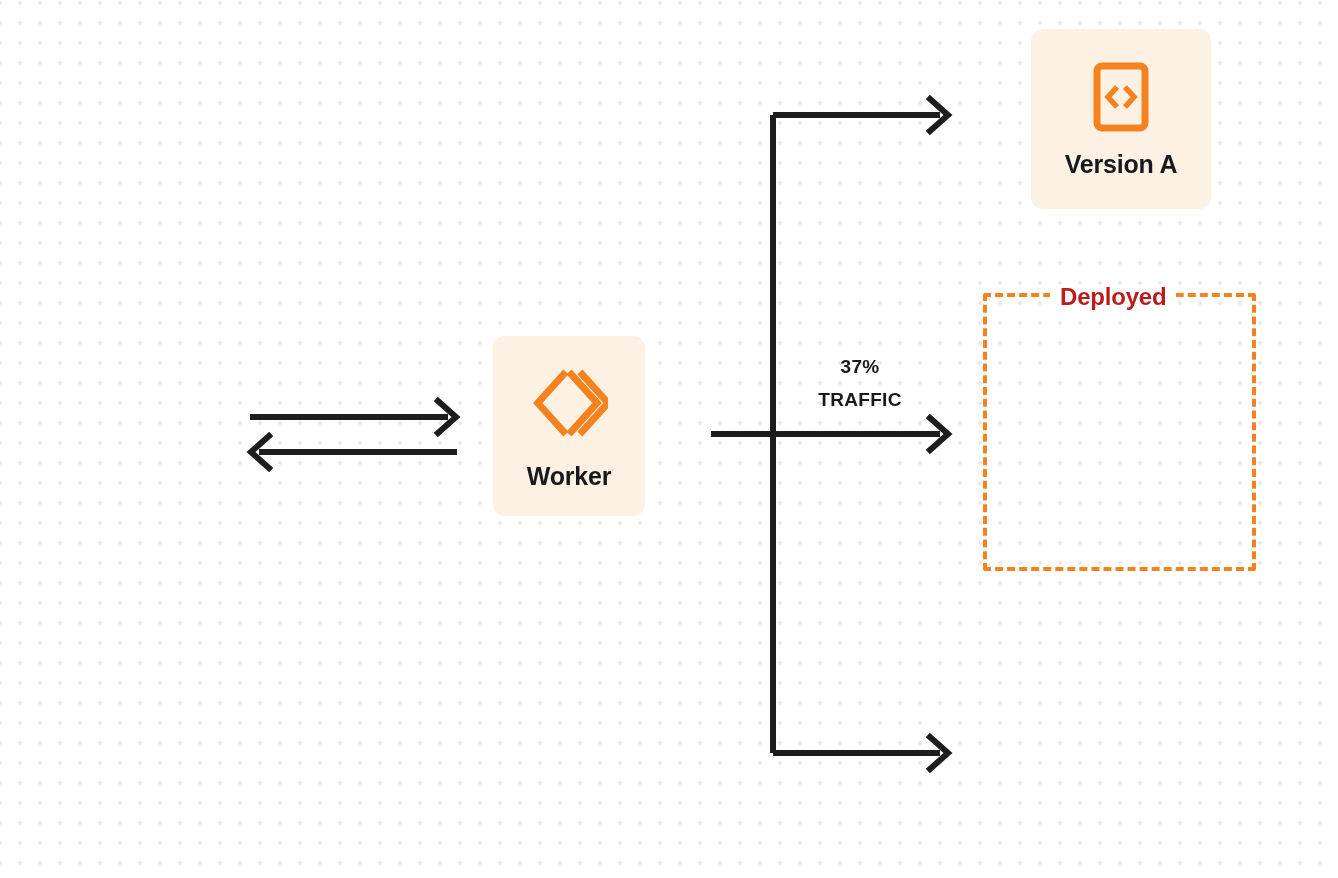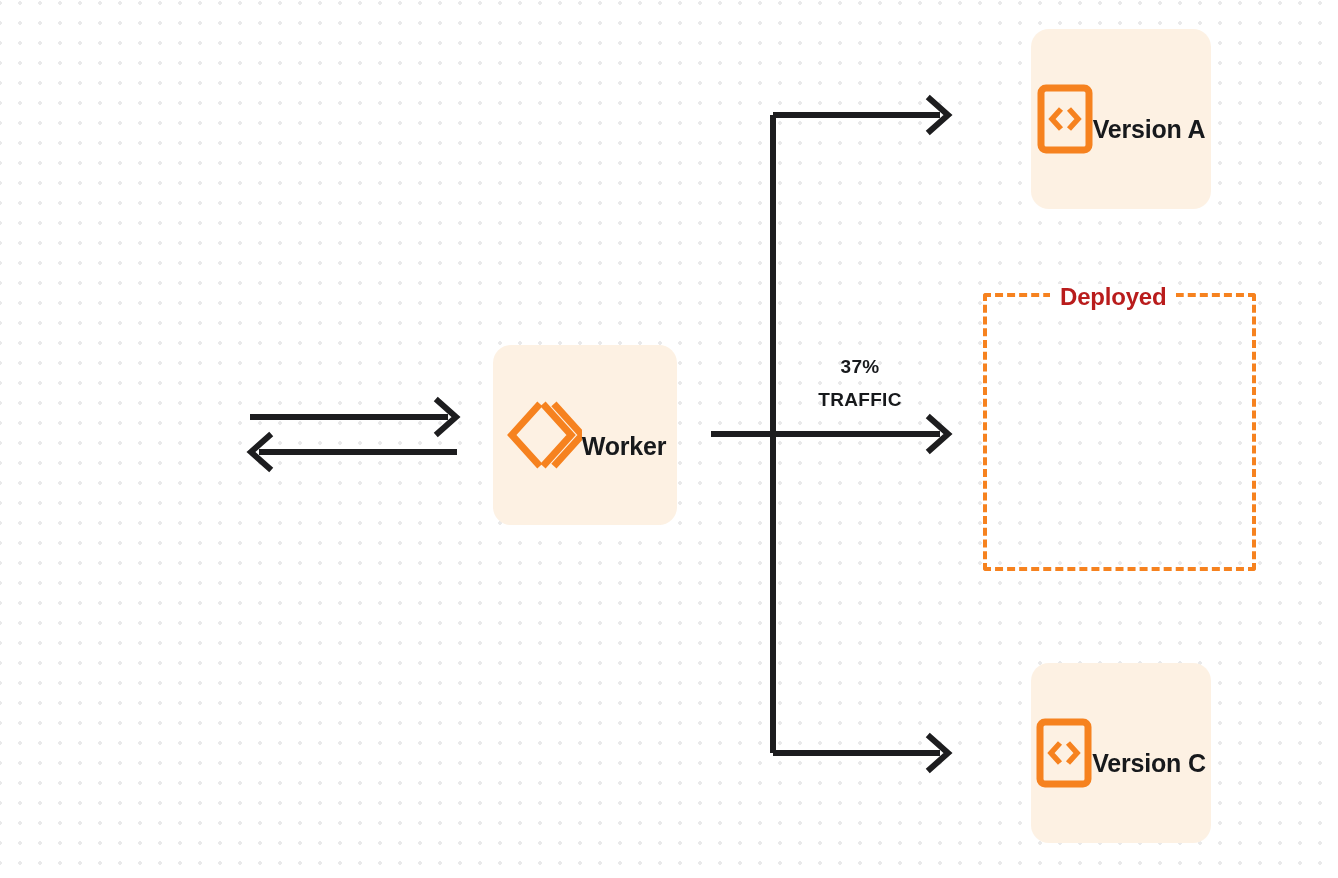--- a/index.html
+++ b/index.html
@@ -16,23 +16,23 @@
     background-image: radial-gradient(circle, #e9e9ea 1.6px, transparent 1.7px);
     background-size: 20px 20px;
     background-position: 10px 13px;
     font-family: "Liberation Sans", sans-serif;
     overflow: hidden;
   }
 
   
   .node {
     position: absolute;
-    border-radius: 18px;
+    border-radius: 12px;
     display: flex;
-    flex-direction: row;
+    flex-direction: column;
     align-items: center;
     justify-content: center;
     box-sizing: border-box;
   }
   .node-label {
     font-weight: bold;
     color: #17191c;
     letter-spacing: -0.2px;
     line-height: 1;
     white-space: nowrap;
@@ -44,22 +44,22 @@
     top: 345px;
     width: 182px;
     height: 180px;
     background: #f3f4f5;
   }
   #client-node .node-label { font-size: 25px; }
 
   
   #worker-node {
     left: 493px;
-    top: 345px;
-    width: 184px;
+    top: 336px;
+    width: 152px;
     height: 180px;
     background: #fdf1e3;
   }
   #worker-node .node-label { font-size: 25px; margin-top: 22px; }
   .worker-logo { width: 78px; height: 78px; display:block; }
 
   
   .version-node {
     width: 180px;
     height: 180px;
@@ -201,24 +201,14 @@
       <svg class="code-icon" viewBox="0 0 56 70" aria-hidden="true">
         <rect x="4" y="4" width="48" height="62" rx="5" ry="5" fill="none" stroke="#f6821f" stroke-width="7"></rect>
         <path d="M24 25 L 15 35 L 24 45" fill="none" stroke="#f6821f" stroke-width="5.5" stroke-linecap="butt" stroke-linejoin="miter"></path>
         <path d="M32 25 L 41 35 L 32 45" fill="none" stroke="#f6821f" stroke-width="5.5" stroke-linecap="butt" stroke-linejoin="miter"></path>
       </svg>
     </span>
     <span class="node-label">Version A</span>
   </div>
 
 
-  <div class="node version-node" id="version-c-node">
-    <span>
-      <svg class="code-icon" viewBox="0 0 56 70" aria-hidden="true">
-        <rect x="4" y="4" width="48" height="62" rx="5" ry="5" fill="none" stroke="#f6821f" stroke-width="7"></rect>
-        <path d="M24 25 L 15 35 L 24 45" fill="none" stroke="#f6821f" stroke-width="5.5" stroke-linecap="butt" stroke-linejoin="miter"></path>
-        <path d="M32 25 L 41 35 L 32 45" fill="none" stroke="#f6821f" stroke-width="5.5" stroke-linecap="butt" stroke-linejoin="miter"></path>
-      </svg>
-    </span>
-    <span class="node-label">Version C</span>
-  </div>
 
 </div>
 
 </body></html>

